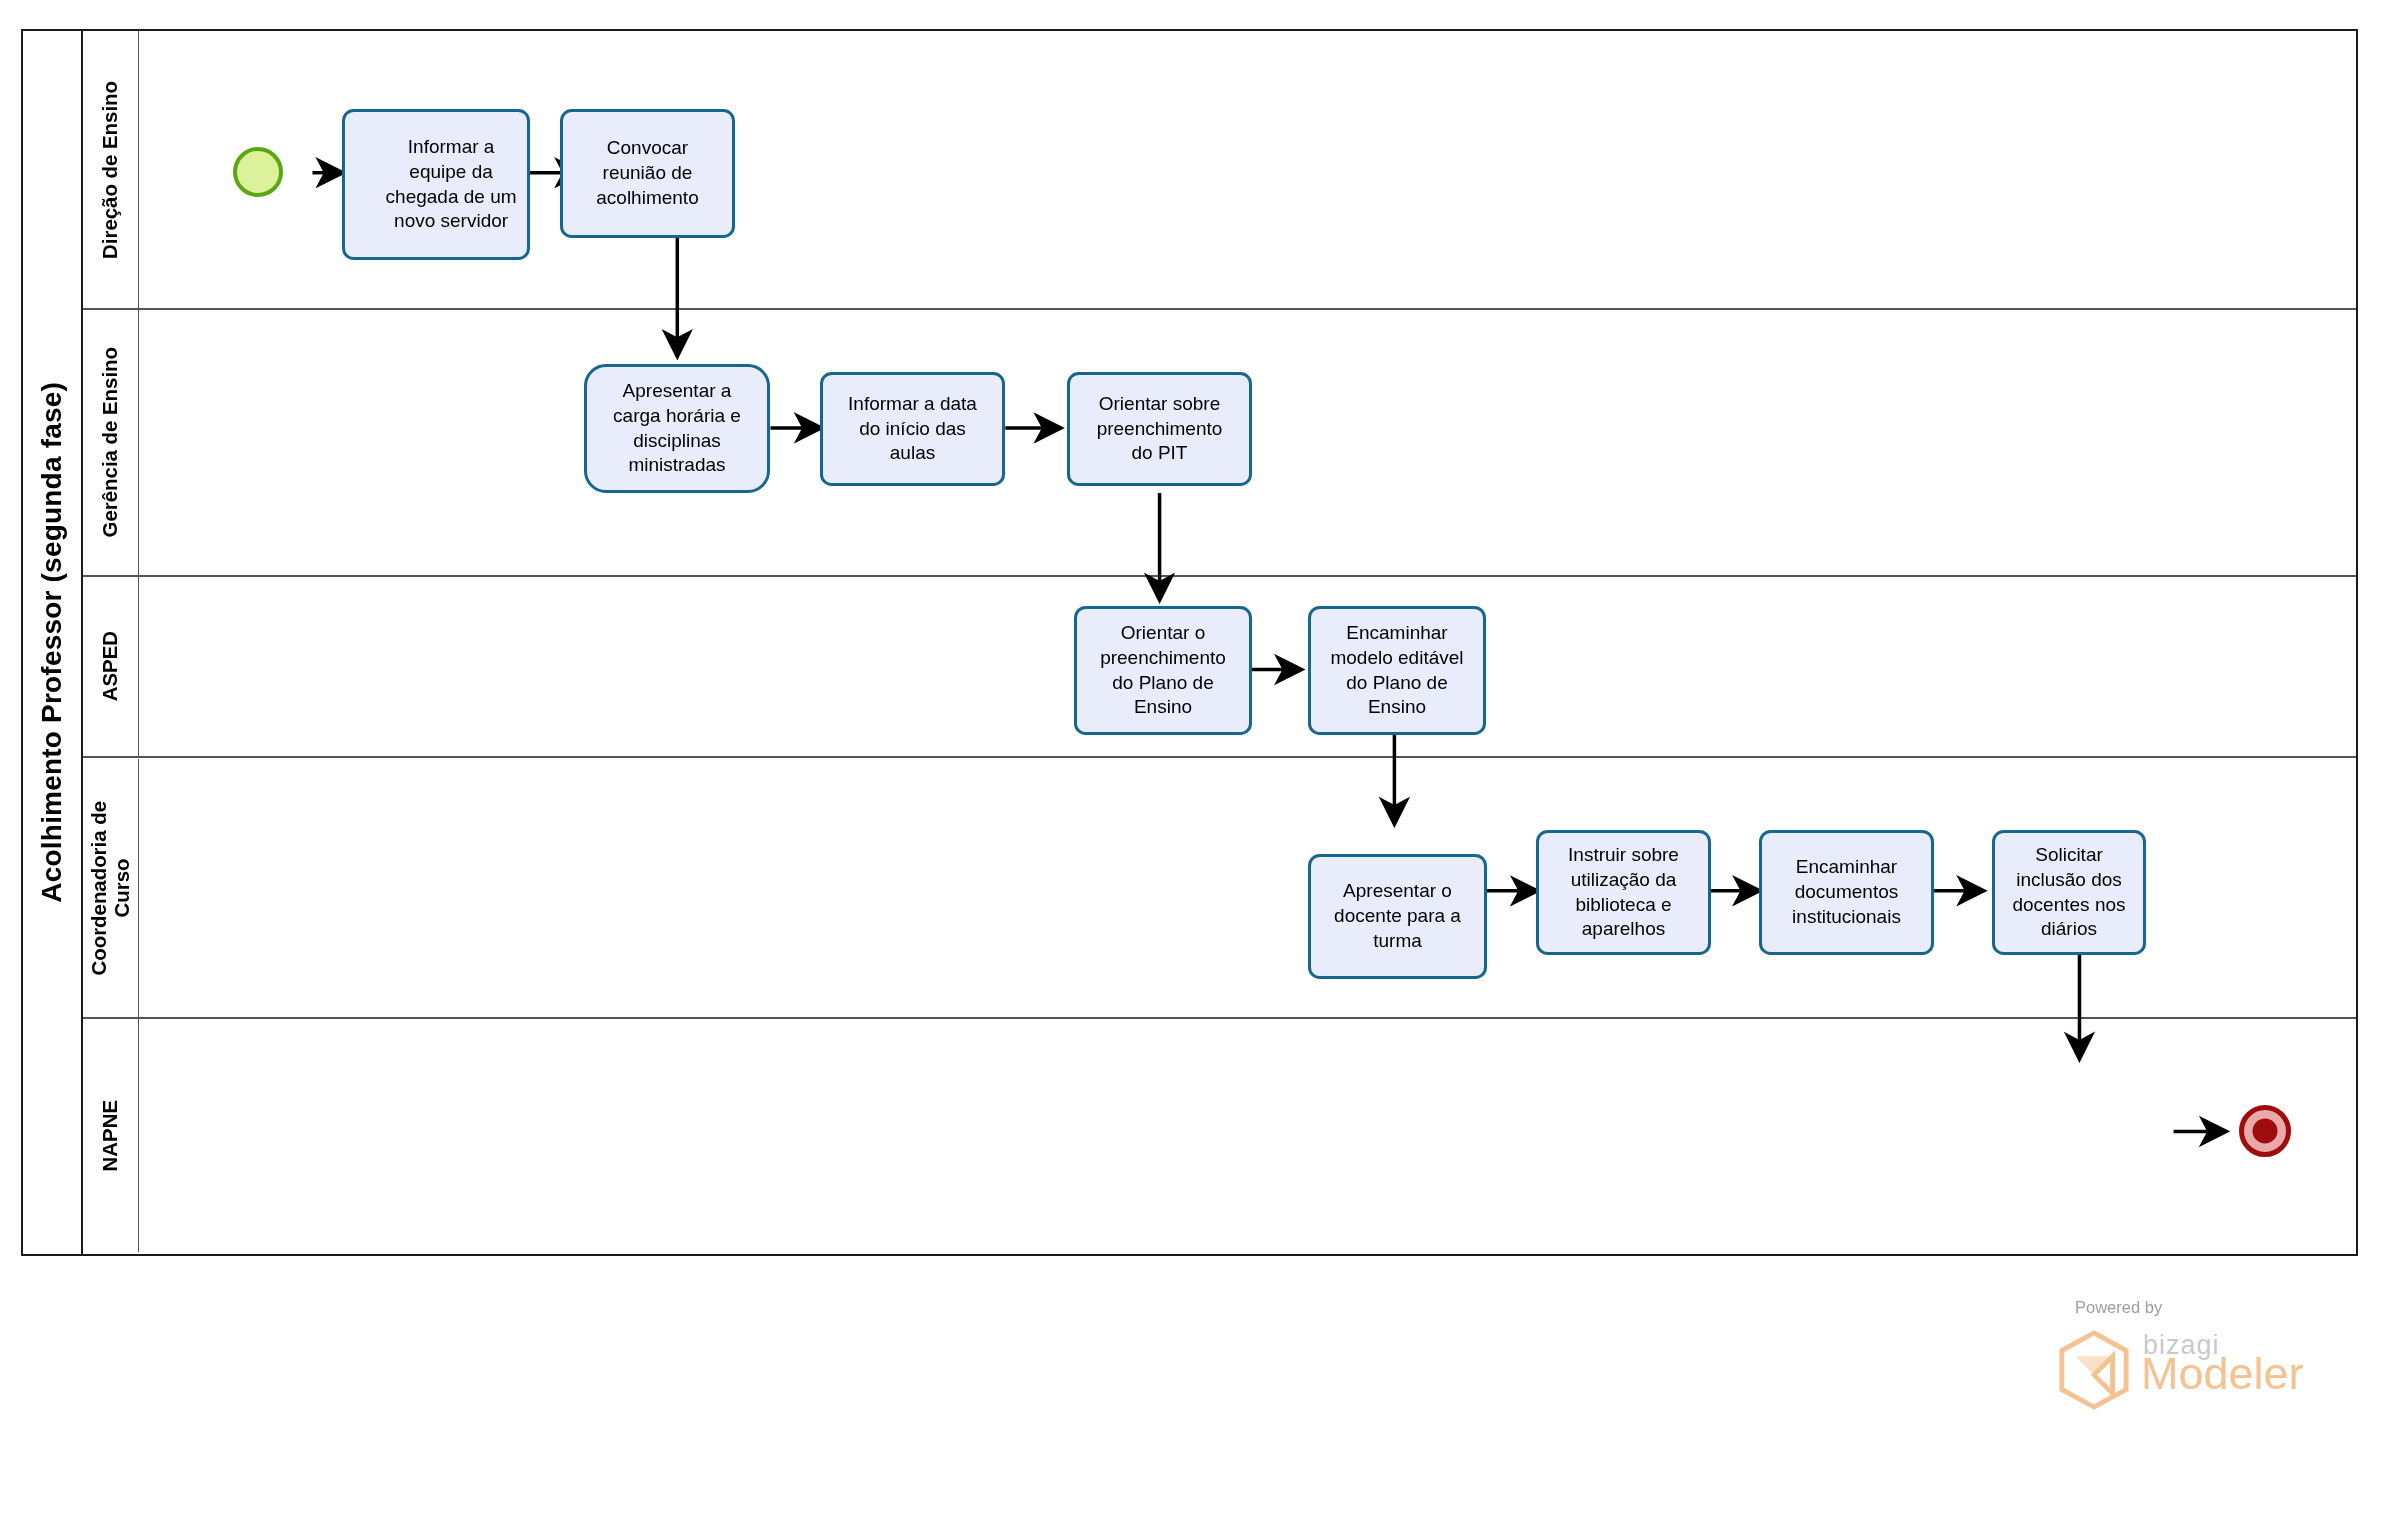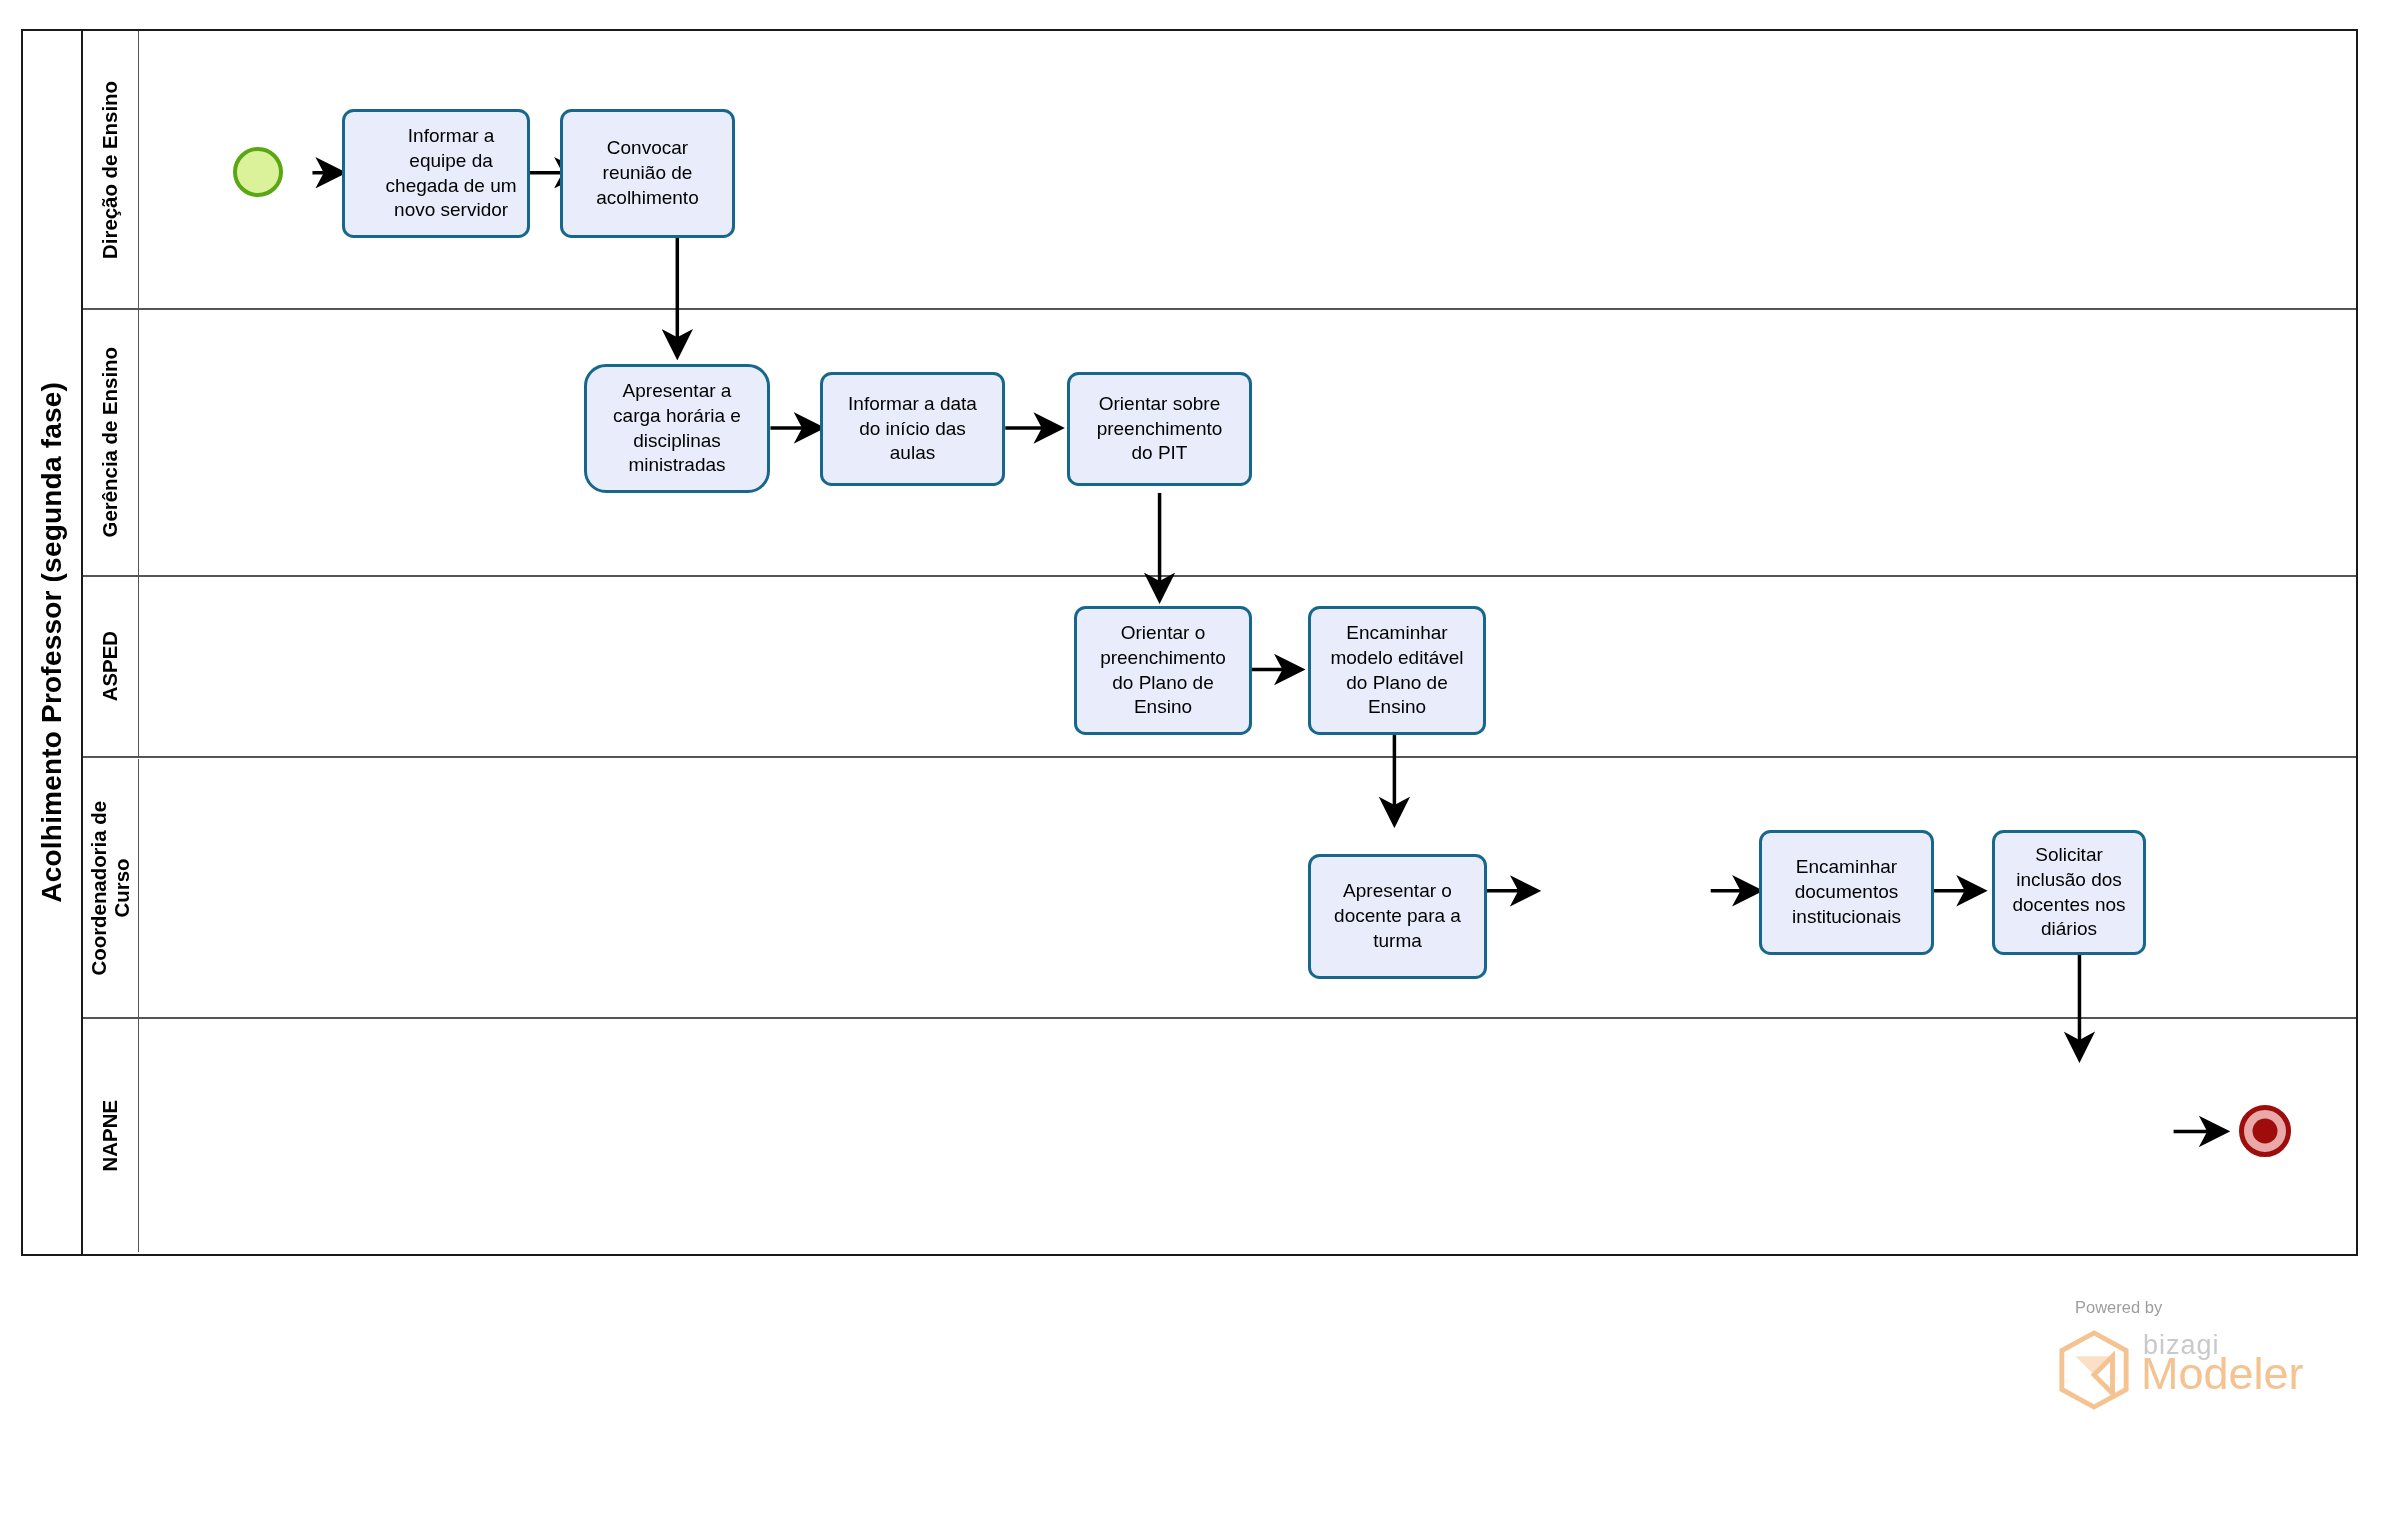--- a/index.html
+++ b/index.html
@@ -265,21 +265,21 @@
 
     <path d="M 2143 982 L 2143 1090" stroke="#000000" stroke-width="3.6" fill="none" marker-end="url(#arrow)"></path>
 
     <line x1="2240" y1="1166" x2="2293" y2="1166" stroke="#000000" stroke-width="3.6" marker-end="url(#arrow)"></line>
   </svg>
 
   <div class="start-event" style="left:233px; top:147px;"></div>
 
   <div class="end-event" style="left:2239px; top:1105px;"></div>
 
-  <div class="task" style="left:342px; top:109px; width:188px; height:129px;padding-left:36px;">Informar a
+  <div class="task" style="left:342px; top:109px; width:188px; height:151px;padding-left:36px;">Informar a
 equipe da
 chegada de um
 novo servidor</div>
 
   <div class="task" style="left:560px; top:109px; width:175px; height:129px;">Convocar
 reunião de
 acolhimento</div>
 
   <div class="task" style="left:584px; top:364px; width:186px; height:129px;border-radius:22px;">Apresentar a
 carga horária e
@@ -301,20 +301,24 @@
 
   <div class="task" style="left:1308px; top:606px; width:178px; height:129px;">Encaminhar
 modelo editável
 do Plano de
 Ensino</div>
 
   <div class="task" style="left:1308px; top:830px; width:179px; height:125px;margin-top:24px;">Apresentar o
 docente para a
 turma</div>
 
+  <div class="task" style="left:1536px; top:830px; width:175px; height:125px;">Instruir sobre
+utilização da
+biblioteca e
+aparelhos</div>
 
   <div class="task" style="left:1759px; top:830px; width:175px; height:125px;">Encaminhar
 documentos
 institucionais</div>
 
   <div class="task" style="left:1992px; top:830px; width:154px; height:125px;">Solicitar
 inclusão dos
 docentes nos
 diários</div>
 

